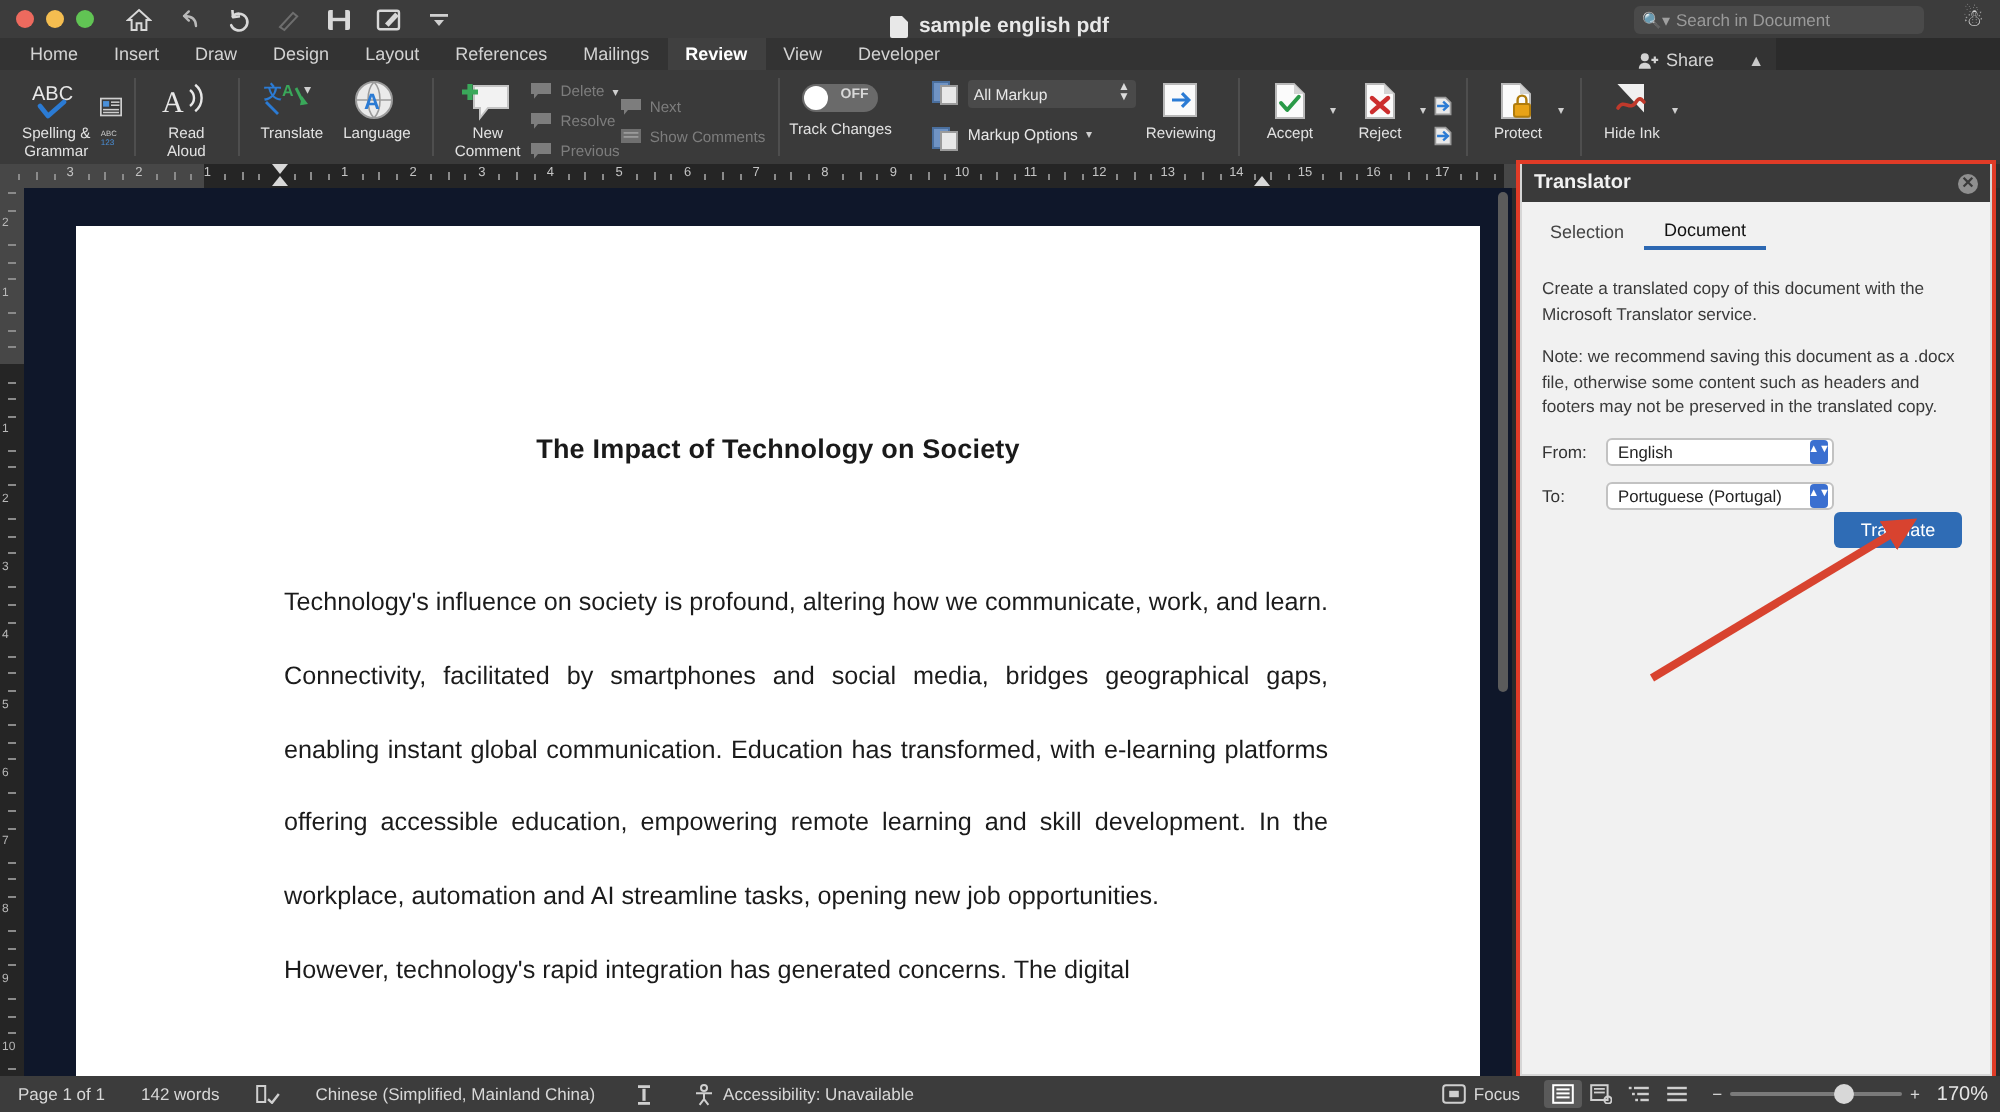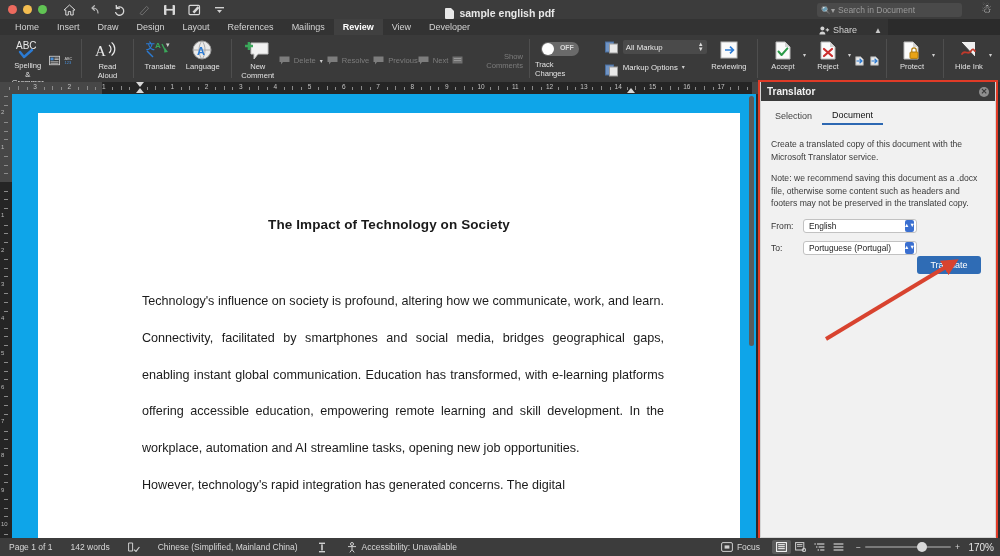--- a/index.html
+++ b/index.html
@@ -68,21 +68,21 @@
   .grp + .grp:before{
     content:""; position:absolute; left:0; top:4px; bottom:4px; width:1px; background:#4e4e4e;
   }
   .bigbtn{
     width:auto; min-width:40px; padding:0 5px; height:44px;
     display:flex; flex-direction:column; align-items:center; justify-content:flex-start;
     color:#e2e2e2; font-size:7.6px; text-align:center; line-height:1.15; gap:2px; padding-top:2px;
   }
   .bigbtn .ic{ height:22px; display:flex; align-items:center; justify-content:center; }
   .bigbtn .lbl{ white-space:pre-line; }
-  .smallstack{ display:flex; flex-direction:row; justify-content:center; gap:4px; height:44px; padding-top:3px;text-align:right; }
+  .smallstack{ display:flex; flex-direction:column; justify-content:center; gap:4px; height:44px; padding-top:3px; }
   .smallrow{ display:flex; align-items:center; gap:4px; font-size:7.6px; color:#9b9b9b; }
   .smallrow.dim{ color:#7d7d7d; }
   .smallrow .si{ width:11px; height:11px; display:flex; align-items:center; justify-content:center; }
 
   .toggle-wrap{ display:flex; flex-direction:column; align-items:center; justify-content:flex-start;
       height:44px; padding-top:5px; gap:4px; }
   .toggle{ width:38px; height:14px; border-radius:8px; background:#6a6a6a; position:relative; }
   .toggle .knob{ position:absolute; left:1px; top:1px; width:12px; height:12px; border-radius:50%; background:#fff; }
   .toggle .off{ position:absolute; right:5px; top:2px; font-size:7px; color:#d8d8d8; font-weight:bold; }
   .toggle-lbl{ font-size:7.6px; color:#e2e2e2; }
@@ -117,21 +117,21 @@
   .vruler{
     position:absolute; left:0; top:94px; width:12px; height:444px; background:#2f2f2f; overflow:hidden;
   }
   .vruler .vmargin{ position:absolute; left:0; width:12px; background:#474747; }
   .vruler .vpage{ position:absolute; left:0; width:12px; background:#252525; }
   .vtick{ position:absolute; left:4px; width:4px; height:1px; background:#8a8a8a; }
   .vnum{ position:absolute; left:1px; font-size:6px; color:#b8b8b8; }
 
   
   .canvas{
-    position:absolute; left:12px; top:94px; width:744px; height:444px; background:#0ea5e9; overflow:hidden;
+    position:absolute; left:12px; top:94px; width:744px; height:444px; background:#0f172a; overflow:hidden;
   }
   .page{
     position:absolute; left:26px; top:19px; width:702px; height:470px; background:#ffffff;
   }
   .doc-title{
     position:absolute; left:0; right:0; top:104px; text-align:center;
     font-size:13.5px; font-weight:bold; color:#1a1a1a; letter-spacing:0.1px;
   }
   .doc-body{
     position:absolute; left:104px; right:76px; top:170px;

